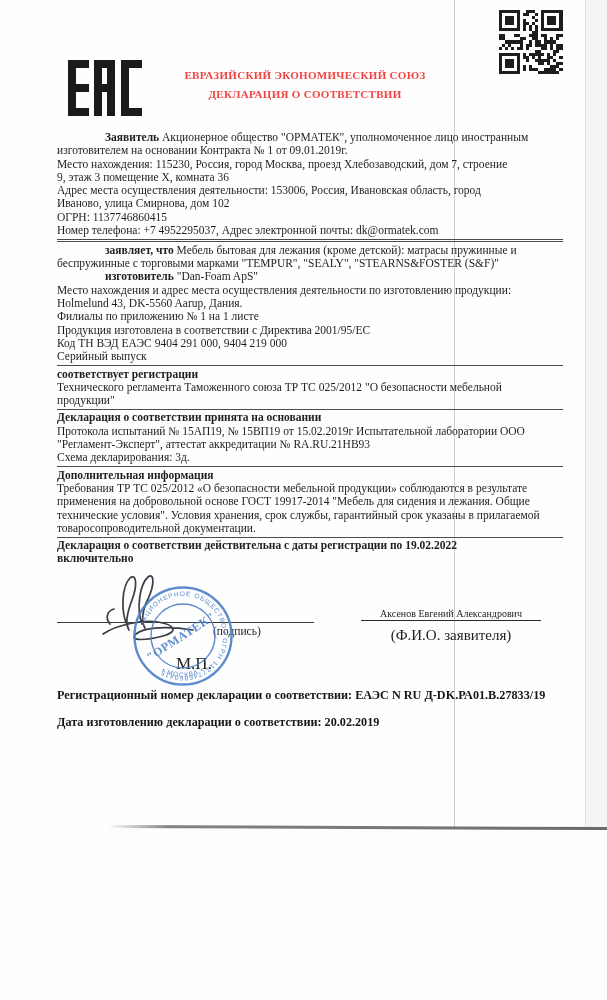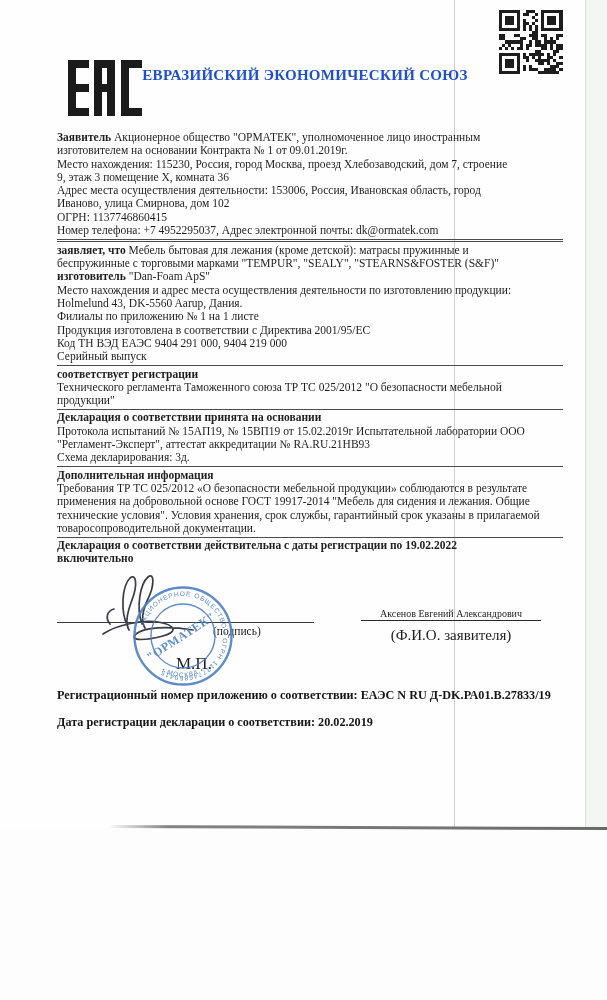--- a/index.html
+++ b/index.html
@@ -9,27 +9,27 @@
   }
   
   .fold-line{position:absolute;left:454px;top:0;width:1px;height:828px;background:rgba(158,158,158,.5);}
   .right-edge{position:absolute;left:585px;top:0;width:22px;height:828px;background:#f4f6f3;border-left:1px solid #dfe3de;}
   .below-page{position:absolute;left:0;top:828px;width:607px;height:172px;background:#fcfdfc;}
   .bottom-edge{position:absolute;left:108px;top:826px;width:499px;height:3px;transform:rotate(.25deg);
     background:linear-gradient(to right, rgba(90,90,90,0), rgba(90,90,90,.75) 12%, #6a6a6a);}
   
   .eac-logo{position:absolute;left:68px;top:60px;}
   .titles{position:absolute;left:122px;top:66px;width:366px;text-align:center;
-    font-weight:bold;font-size:15px;line-height:19px;letter-spacing:.3px;color:#1d4ed8;}
+    font-weight:bold;font-size:11px;line-height:19px;letter-spacing:.3px;color:#ef4444;}
   .qr{position:absolute;left:497px;top:10px;}
   
   .content{position:absolute;left:57px;top:131px;width:506px;font-size:11.5px;line-height:13.3px;}
   .content p{margin:0;}
   .pre{white-space:pre-line;}
-  .b{font-weight:bold;}
+  .b{font-weight:bold;margin-left:48px;}
   hr.rule{border:none;border-top:1px solid #4b4b4b;height:0;margin:1.5px 0;}
   
   .sign-line{position:absolute;left:57px;top:622px;width:257px;border-top:1px solid #3a3a3a;}
   .sign-caption{position:absolute;left:213px;top:625px;font-size:11.5px;}
   .mp{position:absolute;left:176px;top:654px;font-size:17px;}
   .fio{position:absolute;left:361px;top:608px;width:180px;text-align:center;font-size:10px;
     border-bottom:1px solid #2a2a2a;padding-bottom:1px;}
   .fio-caption{position:absolute;left:361px;top:627px;width:180px;text-align:center;font-size:15px;}
   .stamp{position:absolute;left:132px;top:585px;opacity:.9;}
   .stamp .ring-text{font-size:6.6px;letter-spacing:.9px;font-family:"Liberation Sans",sans-serif;}
@@ -60,20 +60,21 @@
       <rect x="26" y="0" width="21" height="8"></rect>
         <rect x="26" y="24" width="21" height="8"></rect>
       <rect x="53" y="0" width="8" height="56"></rect>
         <rect x="53" y="0" width="21" height="8"></rect>
       <rect x="53" y="48" width="21" height="8"></rect>
     </g>
   </svg>
 
   <div class="titles">
     <div>ЕВРАЗИЙСКИЙ ЭКОНОМИЧЕСКИЙ СОЮЗ</div>
+    <div>ДЕКЛАРАЦИЯ О СООТВЕТСТВИИ</div>
   </div>
 
   <svg class="qr" width="67" height="64" viewBox="0 0 21 21" shape-rendering="crispEdges">
     <g fill="#1d1d1d">
       <path d="M0,0h7v7h-7z M1,1v5h5v-5z" fill-rule="evenodd"></path>
         <rect x="2" y="2" width="3" height="3"></rect>
       <path d="M14,0h7v7h-7z M15,1v5h5v-5z" fill-rule="evenodd"></path>
         <rect x="16" y="2" width="3" height="3"></rect>
       <path d="M0,14h7v7h-7z M1,15v5h5v-5z" fill-rule="evenodd"></path>
         <rect x="2" y="16" width="3" height="3"></rect>
@@ -275,18 +276,18 @@
     </defs>
     <g fill="none" stroke="#4b80c8">
       <circle cx="51" cy="51" r="48.5" stroke-width="2.4"></circle>
       <circle cx="51" cy="51" r="32" stroke-width="1.4"></circle>
     </g>
     <text class="ring-text" fill="#4b80c8"><textPath href="#arcTop" startOffset="10">АКЦИОНЕРНОЕ ОБЩЕСТВО • ОГРН 1137746860415</textPath></text>
     <text class="ring-text" fill="#4b80c8" text-anchor="middle"><textPath href="#arcBottom" startOffset="50%">• МОСКВА •</textPath></text>
     <text class="stamp-center" fill="#4b80c8" transform="translate(51,55) rotate(-33)" text-anchor="middle">"ОРМАТЕК"</text>
   </svg>
 
-  <p class="reg1"><span>Регистрационный номер приложению о соответствии:</span>
+  <p class="reg1"><span>Регистрационный номер декларации о соответствии:</span>
     <span>ЕАЭС N RU Д-DK.РА01.В.27833/19</span></p>
-  <p class="reg2"><span>Дата регистрации декларации о соответствии:</span>
+  <p class="reg2"><span>Дата изготовлению декларации о соответствии:</span>
     <span>20.02.2019</span></p>
 
 </div>
 
 </body></html>

